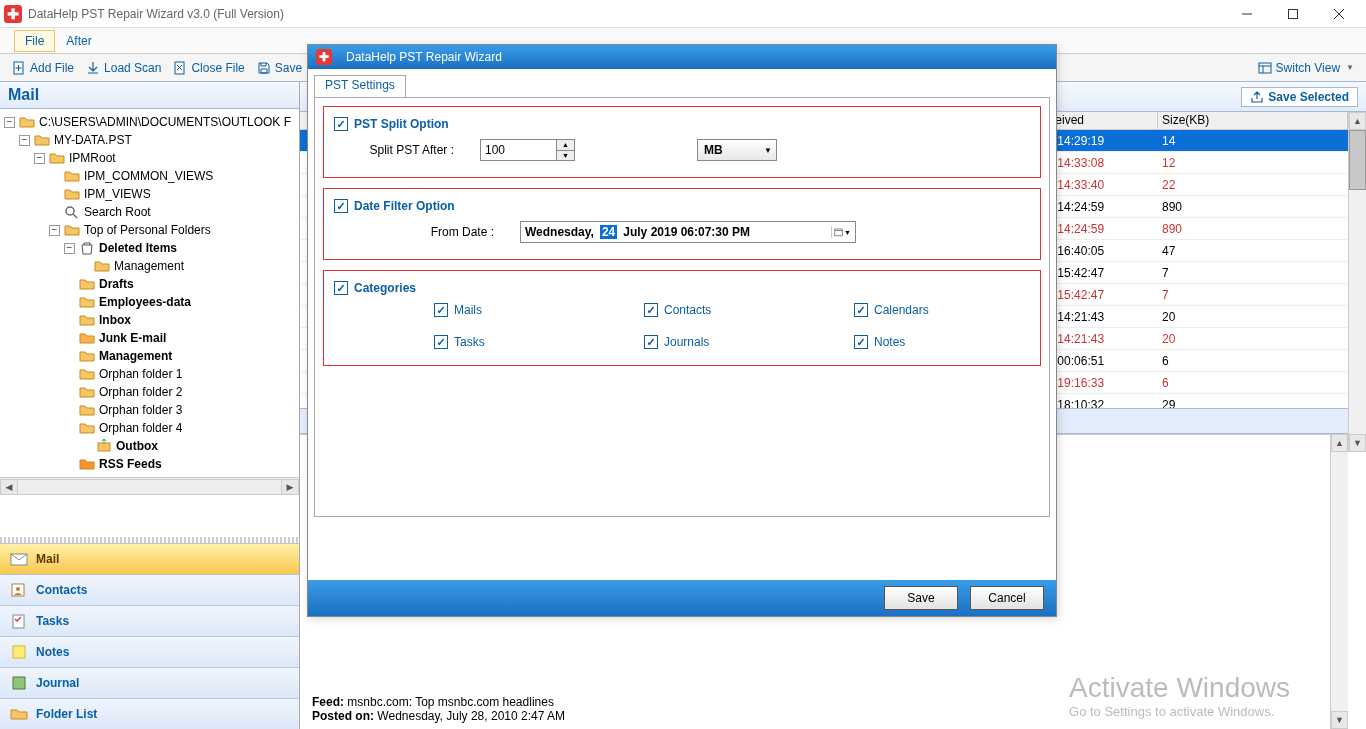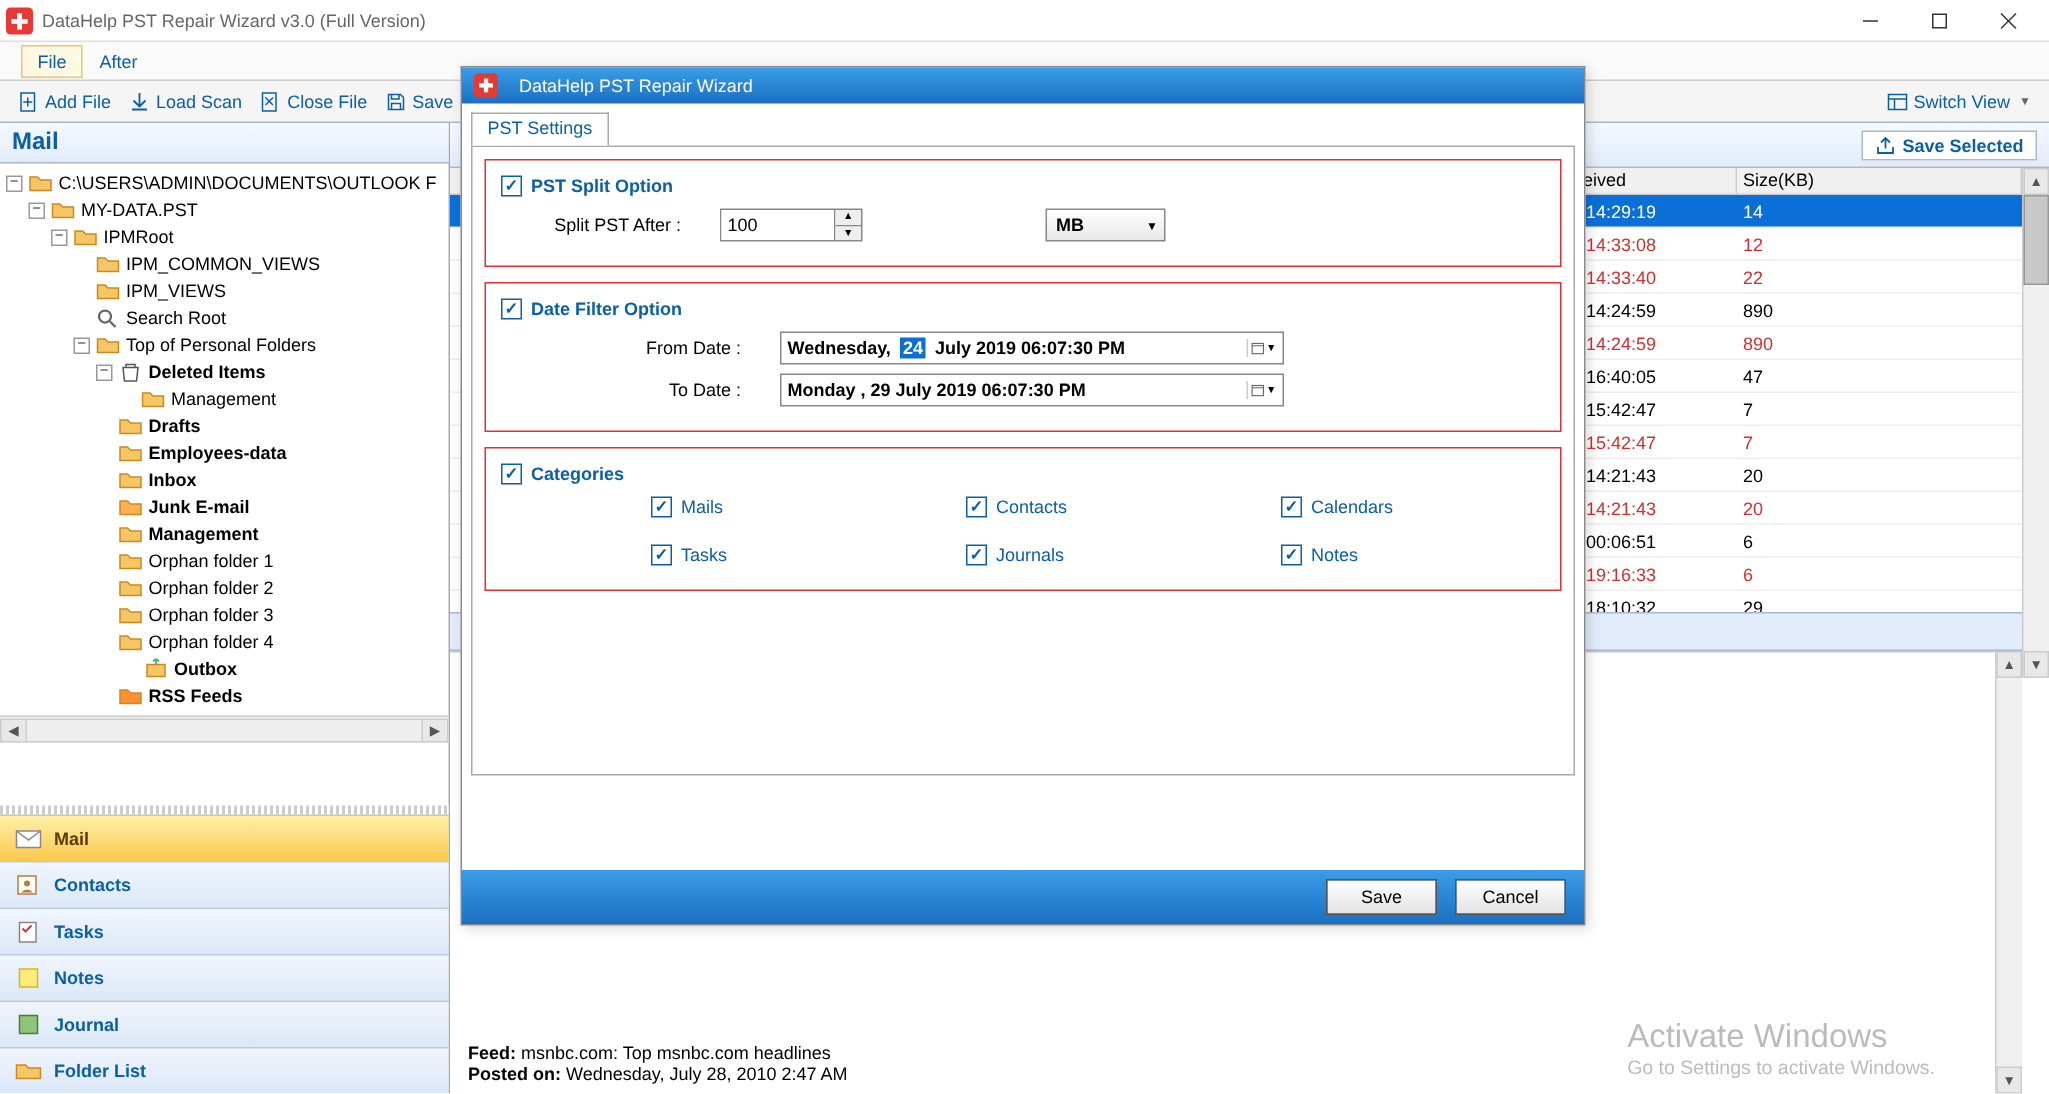--- a/index.html
+++ b/index.html
@@ -84,21 +84,21 @@
 .date-cal-btn { width: 20px; display: flex; align-items:center; gap:1px; border-left:1px solid #ccc; padding-left:2px; margin-left:auto;}
 .cat-grid { display: grid; grid-template-columns: repeat(3, 140px); gap: 18px 70px; margin: 6px 100px; }
 .cat-item { display: flex; align-items: center; gap: 6px; color: #0b5fa5;}
 .modal-footer { background: linear-gradient(#3a9de8,#1b6fc2); height: 36px; display: flex; align-items: center; justify-content: flex-end; padding: 0 12px; gap: 12px; position:absolute; bottom:0; left:0; right:0;}
 .modal-footer button { width: 74px; height: 24px; background: linear-gradient(#fff,#e2e2e2); border: 1px solid #555; font-size: 12px;}
 
 
 .preview-header { background: #e2ecfa; height: 26px; border-top: 1px solid #a8b8d0; border-bottom: 1px solid #a8b8d0; display:flex; align-items:center; padding: 0 12px; font-size:12px;}
 .preview-body { padding: 8px 12px; border-top: 1px solid #ccc; position: relative; background:#fff;}
 .watermark { position: absolute; right: 40px; bottom: 10px; color: #bbb; text-align: left;}
-.watermark .line1 { font-size: 22px; }
+.watermark .line1 { font-size: 28px; }
 .watermark .line2 { font-size: 13px; }
 .preview-scroll { width: 18px; background: #f0f0f0; border-left:1px solid #ccc; display:flex; flex-direction:column;}
 .preview-scroll .arrow { height:18px; display:flex;align-items:center;justify-content:center; background:#e8e8e8; border:1px solid #ccc; font-size:9px; color:#555;}
 .preview-scroll .track { flex:1;}
 .right-content { display:flex; flex:1;}
 .content-col { flex:1; display:flex; flex-direction:column;}
 .msg-area { flex:1; display:flex; flex-direction:column; min-height:0;}
 .vscroll { width: 18px; background: #f0f0f0; border-left:1px solid #ccc; display:flex; flex-direction:column;}
 .vscroll .arrow { height:18px; display:flex;align-items:center;justify-content:center; background:#e8e8e8; border:1px solid #ccc; font-size:9px; color:#555;}
 .vscroll .thumb { background: #c8c8c8; border:1px solid #999;}
@@ -624,33 +624,20 @@
             <b>July       2019   06:07:30 PM</b>
             <div class="date-cal-btn">
                 <svg width="12" height="12" viewBox="0 0 12 12">
                   <rect x="1" y="2" width="10" height="9" fill="none" stroke="#666"></rect>
                   <line x1="1" y1="4" x2="11" y2="4" stroke="#666"></line>
                 </svg>
                 <span style="font-size:7px;">▼</span>
               </div>
           </div>
         </div>
-        <div class="form-row">
-          <label style="min-width:130px;">To Date    :</label>
-          <div class="date-field">
-            <b>Monday   , 29       July       2019   06:07:30 PM</b>
-            <div class="date-cal-btn">
-                <svg width="12" height="12" viewBox="0 0 12 12">
-                  <rect x="1" y="2" width="10" height="9" fill="none" stroke="#666"></rect>
-                  <line x1="1" y1="4" x2="11" y2="4" stroke="#666"></line>
-                </svg>
-                <span style="font-size:7px;">▼</span>
-              </div>
-          </div>
-        </div>
       </div>
 
       <div class="group">
         <div class="group-header">
           <span class="chk checked"></span>
           <span>Categories</span>
         </div>
         <div class="cat-grid" id="catgrid">
             <div class="cat-item">
               <span class="chk checked"></span>

